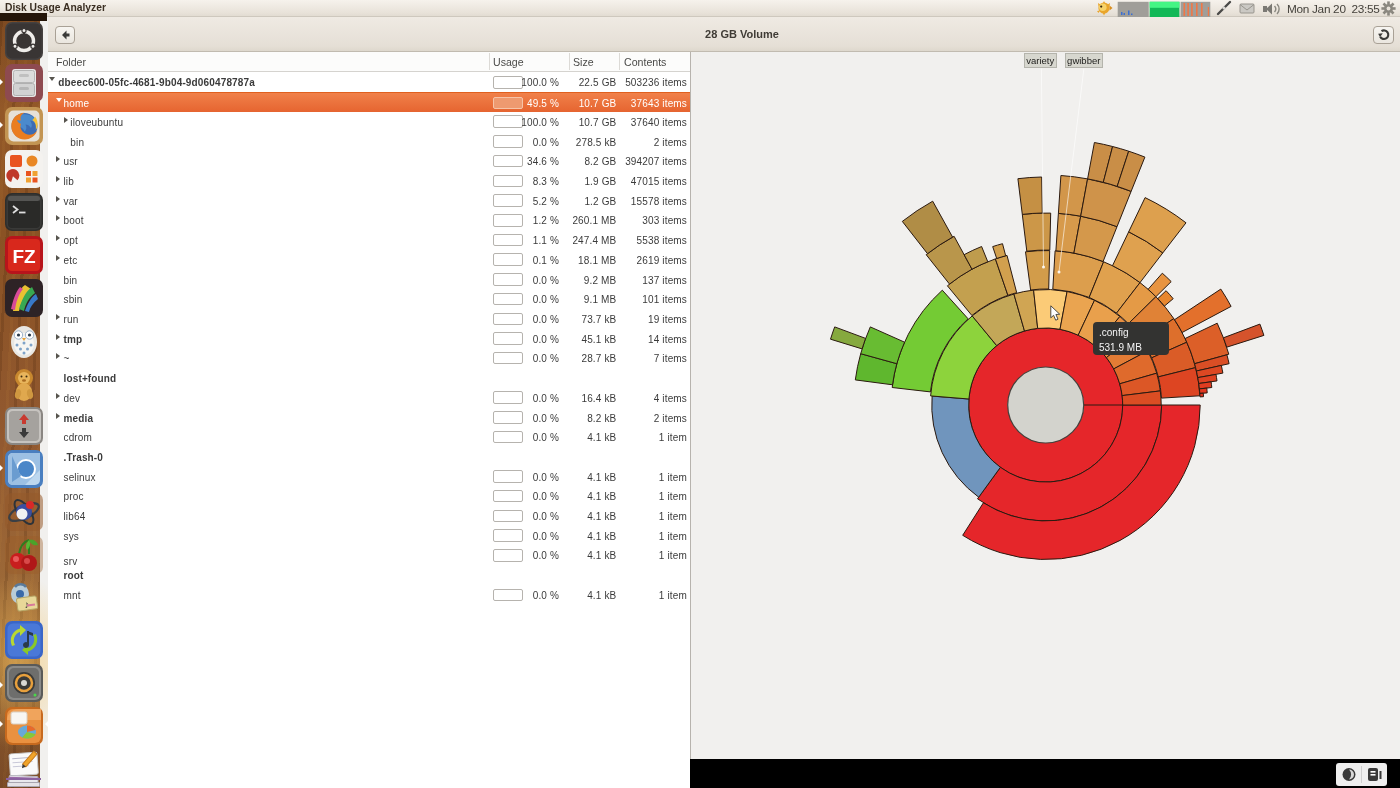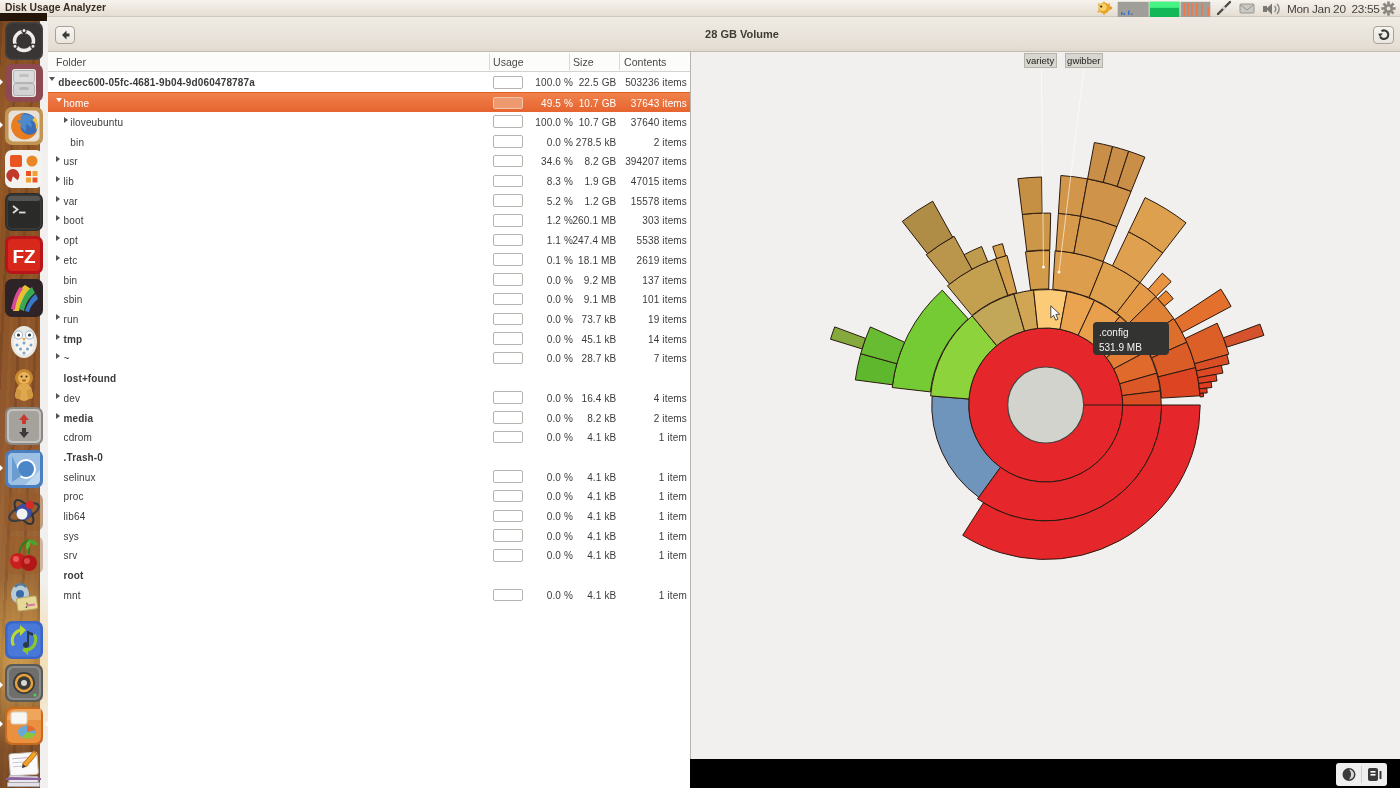--- a/index.html
+++ b/index.html
@@ -35,21 +35,21 @@
 #lhead { position:absolute; left:0; top:0; width:642px; height:19.6px; background:#fcfcfb;
   border-bottom:1px solid #d5d3cf; font-size:10.6px; color:#4a4a48; }
 #lhead span { position:absolute; top:4.2px; }
 .hsep { position:absolute; top:1px; width:1px; height:17px; background:#dcdad6; }
 .row { position:absolute; left:0; width:642px; height:19.7px; font-size:10px; color:#3b3b3b; letter-spacing:0.15px; }
 .row.sel { background:linear-gradient(#f0814a,#e66430); color:#fff; border-top:1px solid #e0601f; }
 .row span { position:absolute; top:5.2px; white-space:nowrap; }
 .row .bar { left:444.6px; top:3.8px; width:30.6px; height:12.5px; background:#fff;
   border:1px solid #b6b3ae; border-radius:2px; }
 .row.sel .bar { background:#ee9a70; border-color:#f6c4a8; }
-.row .pct { right:117px; } .row .sz { right:73.6px; } .row .it { right:3px; }
+.row .pct { right:131px; } .row .sz { right:73.6px; } .row .it { right:3px; }
 .expv { position:absolute; top:8.5px; width:0; height:0; border-top:4.5px solid #57544e;
   border-left:3.5px solid transparent; border-right:3.5px solid transparent; }
 .row.sel .expv { border-top-color:#fff; }
 .exph { position:absolute; top:6.5px; width:0; height:0; border-left:4.5px solid #57544e;
   border-top:3.5px solid transparent; border-bottom:3.5px solid transparent; }
 
 
 #rpane { position:absolute; left:690px; top:52px; width:710px; height:707px; background:#f1f0ee;
   border-left:1px solid #b7b3ad; }
 #blackbar { position:absolute; left:690px; top:759px; width:710px; height:29px; background:#000; }
@@ -502,21 +502,21 @@
         <span class="it">1 item</span>
       </div>
 <div class="row" style="top:473.6px">
         <span class="nm" style="left:15.5px;">sys</span>
         <span class="bar"></span>
         <span class="pct">0.0 %</span>
         <span class="sz">4.1 kB</span>
         <span class="it">1 item</span>
       </div>
 <div class="row" style="top:493.3px">
-        <span class="nm" style="left:15.5px;">srv</span>
+        <span class="nm" style="left:15.5px;margin-top:6px;">srv</span>
         <span class="bar"></span>
         <span class="pct">0.0 %</span>
         <span class="sz">4.1 kB</span>
         <span class="it">1 item</span>
       </div>
 <div class="row" style="top:513.0px">
         <span class="nm" style="left:15.5px;font-weight:bold;">root</span>
       </div>
 <div class="row" style="top:532.8px">
         <span class="nm" style="left:15.5px;">mnt</span>

